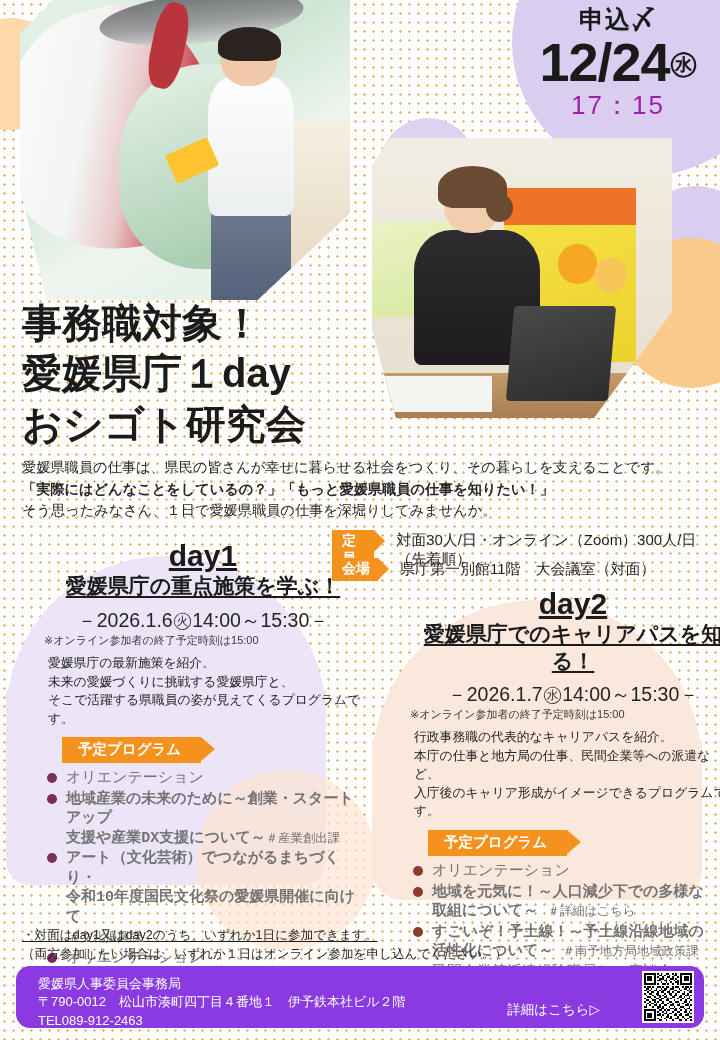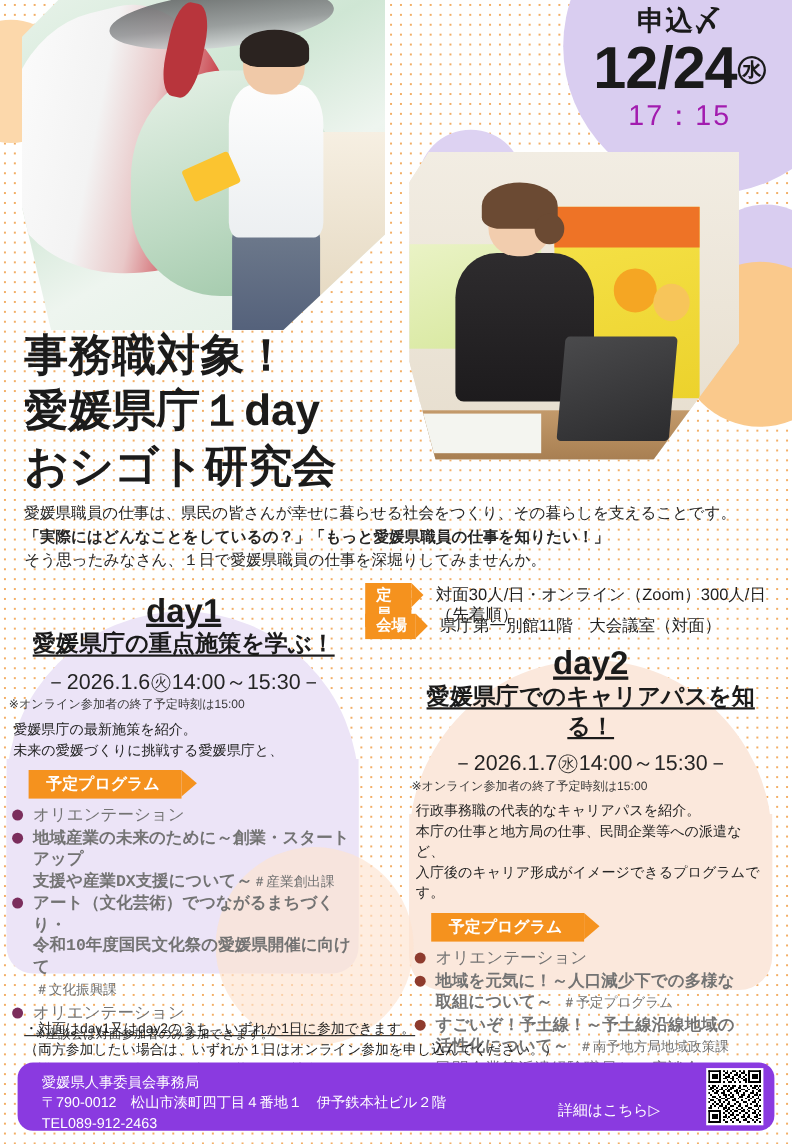--- a/index.html
+++ b/index.html
@@ -192,21 +192,21 @@
   .blob-day2b{
     position:absolute;left:372px;top:740px;width:330px;height:150px;
     background:#fbe8dc;z-index:2;border-radius:0 0 24px 24px;
   }
   .blob-soft1{
     position:absolute;left:196px;top:770px;width:180px;height:180px;
     background:#fde3cf;border-radius:50%;opacity:.65;z-index:2;
   }
 
   
-  .daycol{position:absolute;z-index:7;}
+  .daycol{position:absolute;z-index:7;margin-left:36px;}
   .day1{left:8px;top:540px;width:318px;}
   .day2{left:374px;top:588px;width:326px;}
   .day-title{
     text-align:center;font-size:30px;font-weight:bold;color:#1b1b1b;
     text-decoration:underline;text-underline-offset:2px;line-height:1.08;
   }
   .day-sub{
     text-align:center;font-size:21px;font-weight:bold;color:#1b1b1b;
     text-decoration:underline;text-underline-offset:3px;margin-top:1px;line-height:1.25;
   }
@@ -346,20 +346,21 @@
 <div class="blob-soft1"></div>
 
 <div class="daycol day1">
   <div class="day-title">day1</div>
   <div class="day-sub">愛媛県庁の重点施策を学ぶ！</div>
   <div class="day-date">－2026.1.6㊋14:00～15:30－</div>
   <div class="day-note">※オンライン参加者の終了予定時刻は15:00</div>
   <div class="day-desc">
     <div>愛媛県庁の最新施策を紹介。</div>
     <div>未来の愛媛づくりに挑戦する愛媛県庁と、</div>
+    <div>そこで活躍する県職員の姿が見えてくるプログラムです。</div>
   </div>
   <div><span class="prog-badge">予定プログラム</span></div>
   <ul class="plist">
     <li>
       <span class="bullet b-purple"></span>
       <span>オリエンテーション</span>
     </li>
     <li class="strong">
       <span class="bullet b-purple"></span>
       <span>地域産業の未来のために～創業・スタートアップ</span><br>
@@ -393,21 +394,21 @@
   </div>
   <div><span class="prog-badge">予定プログラム</span></div>
   <ul class="plist">
     <li>
       <span class="bullet b-brown"></span>
       <span>オリエンテーション</span>
     </li>
     <li class="strong">
       <span class="bullet b-brown"></span>
       <span>地域を元気に！～人口減少下での多様な</span><br>
-      <span>取組について～</span>&nbsp;<span class="hash">＃予定プログラム</span>
+      <span>取組について～</span>&nbsp;<span class="hash">＃詳細はこちら</span>
     </li>
     <li class="strong">
       <span class="bullet b-brown"></span>
       <span>すごいぞ！予土線！～予土線沿線地域の</span><br>
       <span>活性化について～</span>&nbsp;<span class="hash">＃南予地方局地域政策課</span>
     </li>
     <li>
       <span class="bullet b-brown"></span>
       <span>民間企業等派遣経験職員との座談会</span>
     </li>

